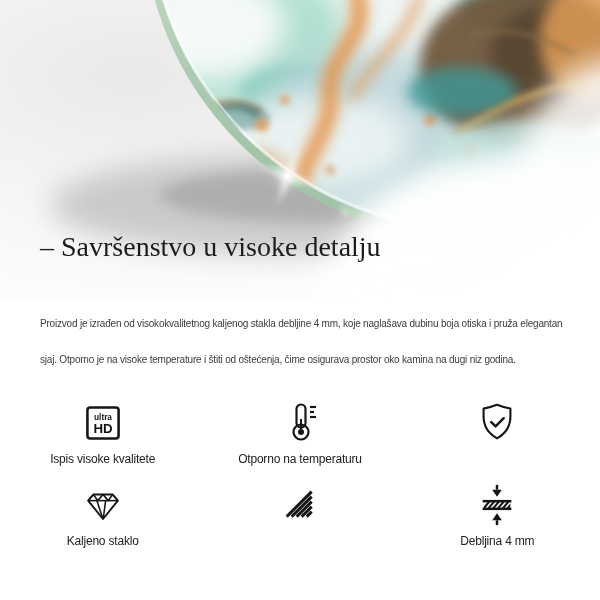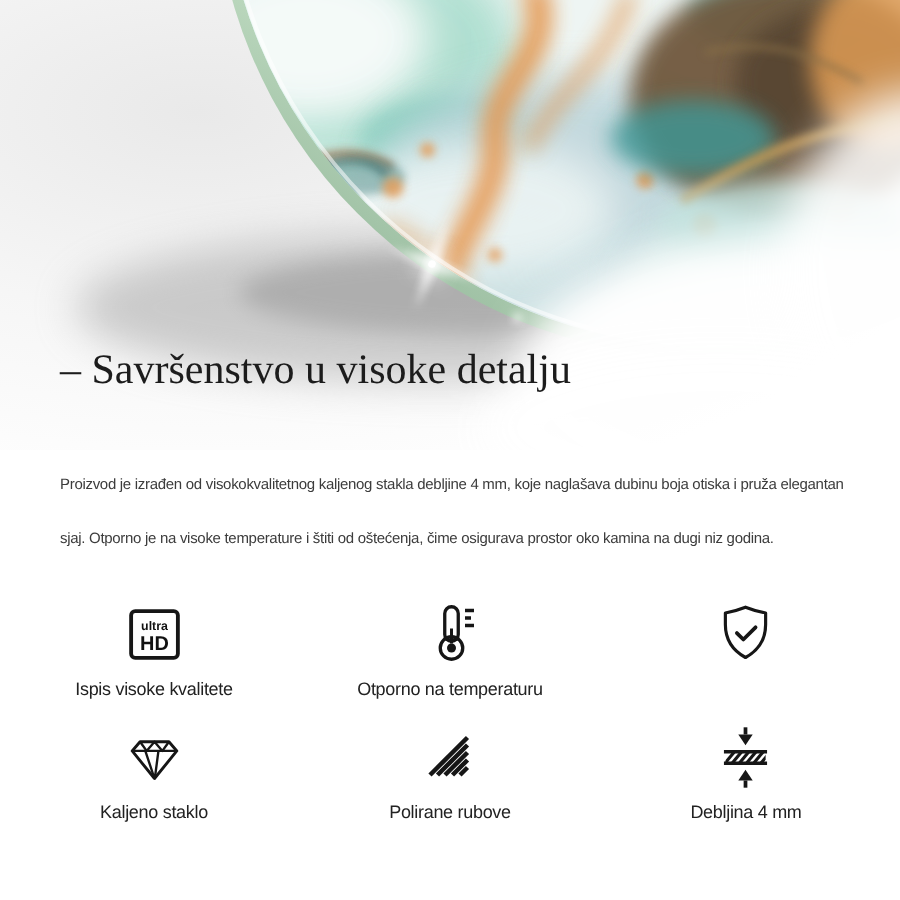--- a/index.html
+++ b/index.html
@@ -182,21 +182,20 @@
   <div class="feature">
     <div class="icon-wrap">
       <svg width="40" height="40" viewBox="0 0 48 48" stroke="#161616" stroke-width="3.6">
         <line x1="8" y1="38" x2="38" y2="8"></line>
         <line x1="14" y1="38" x2="38" y2="14"></line>
         <line x1="20" y1="38" x2="38" y2="20"></line>
         <line x1="26" y1="38" x2="38" y2="26"></line>
         <line x1="32" y1="38" x2="38" y2="32"></line>
       </svg>
     </div>
-    <div class="feature-label">Polirane rubove</div>
   </div>
 
   <div class="feature">
     <div class="icon-wrap">
       <svg width="46" height="46" viewBox="0 0 48 48">
         <defs>
           <clipPath id="barClip">
               <rect x="10" y="20" width="28" height="8"></rect>
             </clipPath>
         </defs>

